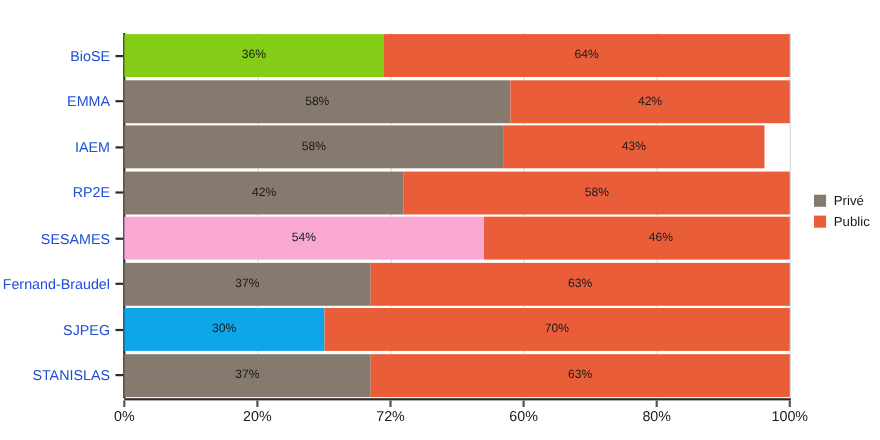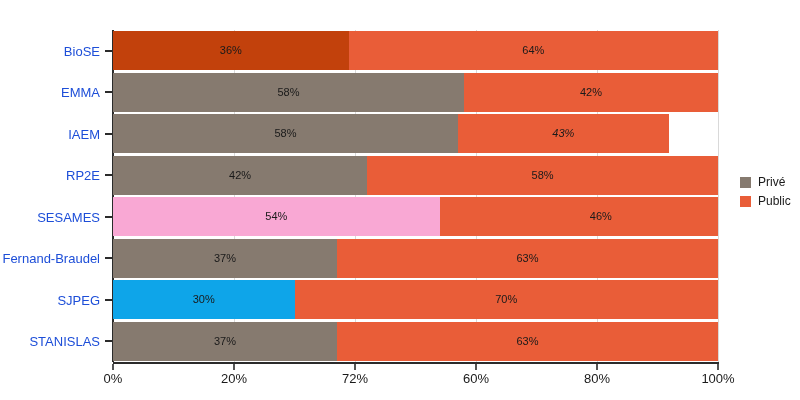--- a/index.html
+++ b/index.html
@@ -163,40 +163,40 @@
   <div class="x-axis-spine"></div>
 
   <div class="plot-area" id="plot-area">
 
   <div class="gridline" style="left: 121px;"></div>
       <div class="gridline" style="left: 242px;"></div>
       <div class="gridline" style="left: 363px;"></div>
       <div class="gridline" style="left: 484px;"></div>
       <div class="gridline" style="left: 605px;"></div>
       <div class="bar-row" style="top: 1.25px;">
-        <div class="seg" style="width: 247px; background: #c2410c; text-align: center;">
+        <div class="seg" style="width: 247px; background: #84cc16; text-align: center;">
           <span class="seg-label">36%</span>
         </div>
         <div class="seg" style="width: 387.2px; background: rgb(233, 93, 56);">
           <span class="seg-label">64%</span>
         </div>
       </div>
       <div class="bar-row" style="top: 42.75px;">
         <div class="seg" style="width: 350.9px; background: rgb(134, 122, 111);">
           <span class="seg-label">58%</span>
         </div>
         <div class="seg" style="width: 254.1px; background: rgb(233, 93, 56);">
           <span class="seg-label">42%</span>
         </div>
       </div>
       <div class="bar-row" style="top: 84.25px;">
         <div class="seg" style="width: 344.85px; background: rgb(134, 122, 111);">
           <span class="seg-label">58%</span>
         </div>
-        <div class="seg" style="width: 211px; background: rgb(233, 93, 56); font-style: italic;">
+        <div class="seg" style="width: 237px; background: rgb(233, 93, 56);">
           <span class="seg-label">43%</span>
         </div>
       </div>
       <div class="bar-row" style="top: 125.75px;">
         <div class="seg" style="width: 254.1px; background: rgb(134, 122, 111);">
           <span class="seg-label">42%</span>
         </div>
         <div class="seg" style="width: 350.9px; background: rgb(233, 93, 56);">
           <span class="seg-label">58%</span>
         </div>

